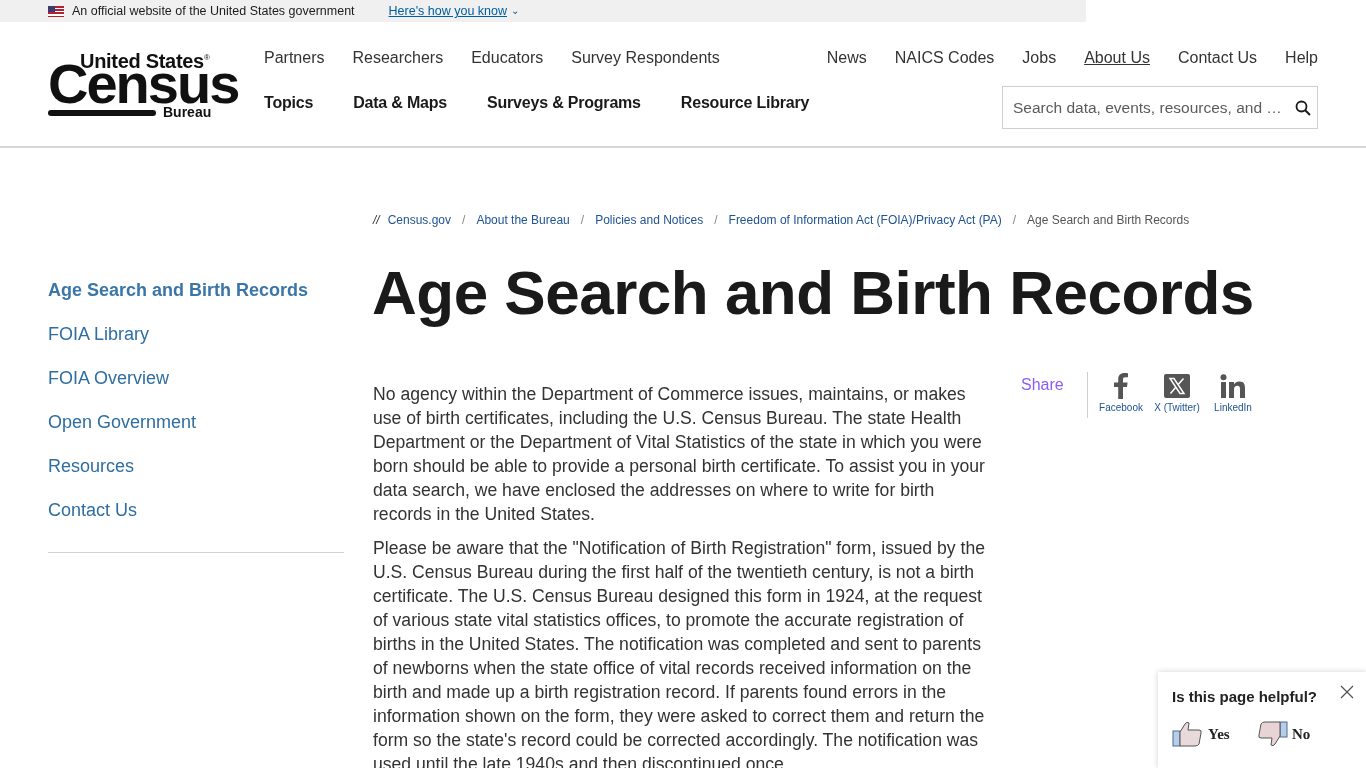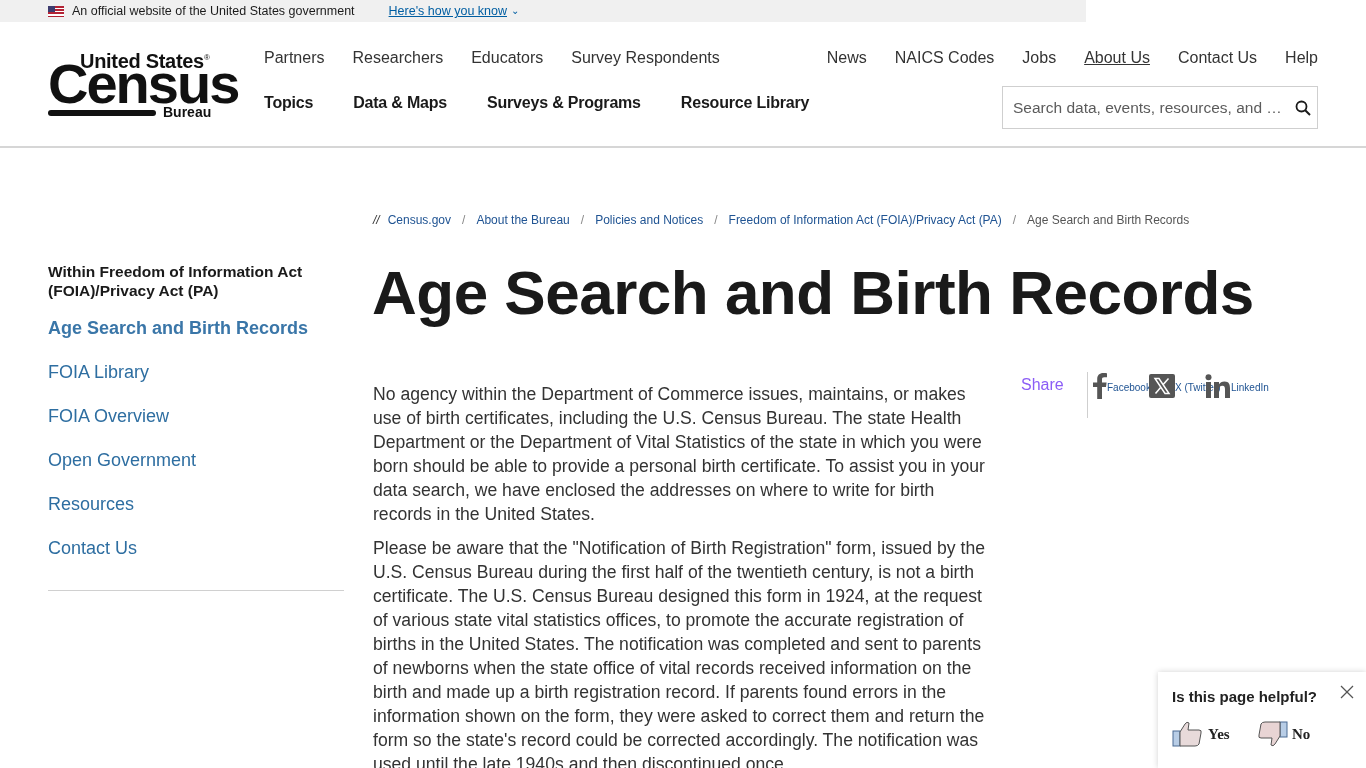--- a/index.html
+++ b/index.html
@@ -55,21 +55,21 @@
   .page-title { position: absolute; left: 372px; top: 258px; font-size: 62px; font-weight: bold; color: #1a1a1a; letter-spacing: -0.5px; line-height: 70px; white-space: nowrap; }
 
   
   .content { position: absolute; left: 373px; top: 382px; width: 622px; font-size: 17.6px; line-height: 24px; color: #333; }
   .content p { margin-bottom: 10px; }
 
   
   .share { position: absolute; left: 1021px; top: 372px; height: 46px; display: flex; align-items: flex-start; }
   .share .label { font-size: 16px; color: #8b5cf6; margin-top: 4px; width: 66px; }
   .share .divider { width: 1px; height: 46px; background: #cfcfcf; margin-right: 5px; }
-  .share .btn { display: flex; flex-direction: row; align-items: center; width: 56px; cursor: pointer; }
+  .share .btn { display: flex; flex-direction: column; align-items: center; width: 56px; cursor: pointer; }
   .share .btn .cap { font-size: 10px; color: #205493; margin-top: 2px; white-space: nowrap; }
   .share .icon { height: 28px; display: flex; align-items: center; justify-content: center; }
 
   
   .feedback { position: absolute; left: 1158px; top: 672px; width: 208px; height: 96px; background: #fff; box-shadow: 0 0 6px rgba(0,0,0,0.18); }
   .feedback .q { position: absolute; left: 14px; top: 16px; font-size: 15px; font-weight: bold; color: #222; }
   .feedback .close { position: absolute; right: 12px; top: 13px; width: 14px; height: 14px; cursor: pointer; }
   .feedback .opt { position: absolute; top: 48px; display: flex; align-items: center; font-size: 15px; font-weight: bold; color: #222; cursor: pointer; font-family: Liberation Serif, serif; }
   .feedback .opt.yes { left: 14px; }
   .feedback .opt.no { left: 98px; }
@@ -134,21 +134,20 @@
   <a>About the Bureau</a>
   <span class="sep">/</span>
   <a>Policies and Notices</a>
   <span class="sep">/</span>
   <a>Freedom of Information Act (FOIA)/Privacy Act (PA)</a>
   <span class="sep">/</span>
   <span class="current">Age Search and Birth Records</span>
 </div>
 
 <aside class="sidebar">
-  <div class="heading">Within Freedom of Information Act (FOIA)/Privacy Act (PA)</div>
   <a class="item active" style="display:block">Age Search and Birth Records</a>
   <a class="item" style="display:block">FOIA Library</a>
   <a class="item" style="display:block">FOIA Overview</a>
   <a class="item" style="display:block">Open Government</a>
   <a class="item" style="display:block">Resources</a>
   <a class="item" style="display:block">Contact Us</a>
   <div class="divider"></div>
 </aside>
 
 <h1 class="page-title">Age Search and Birth Records</h1>

